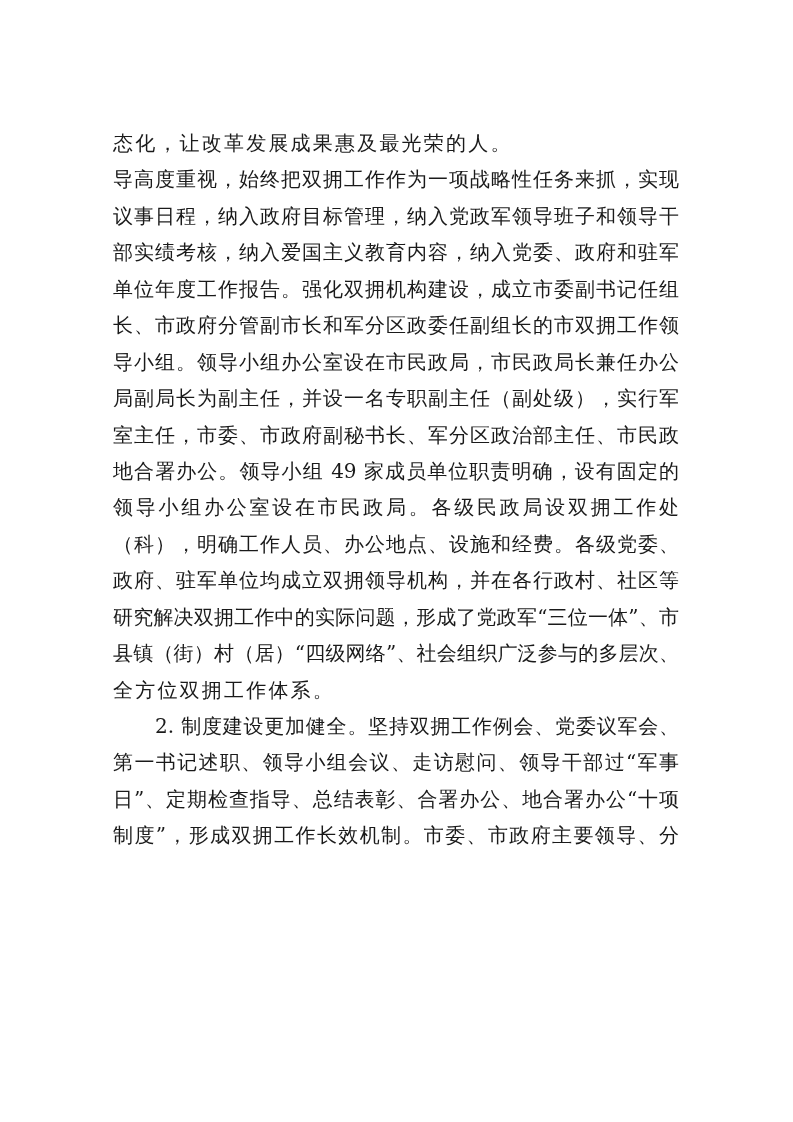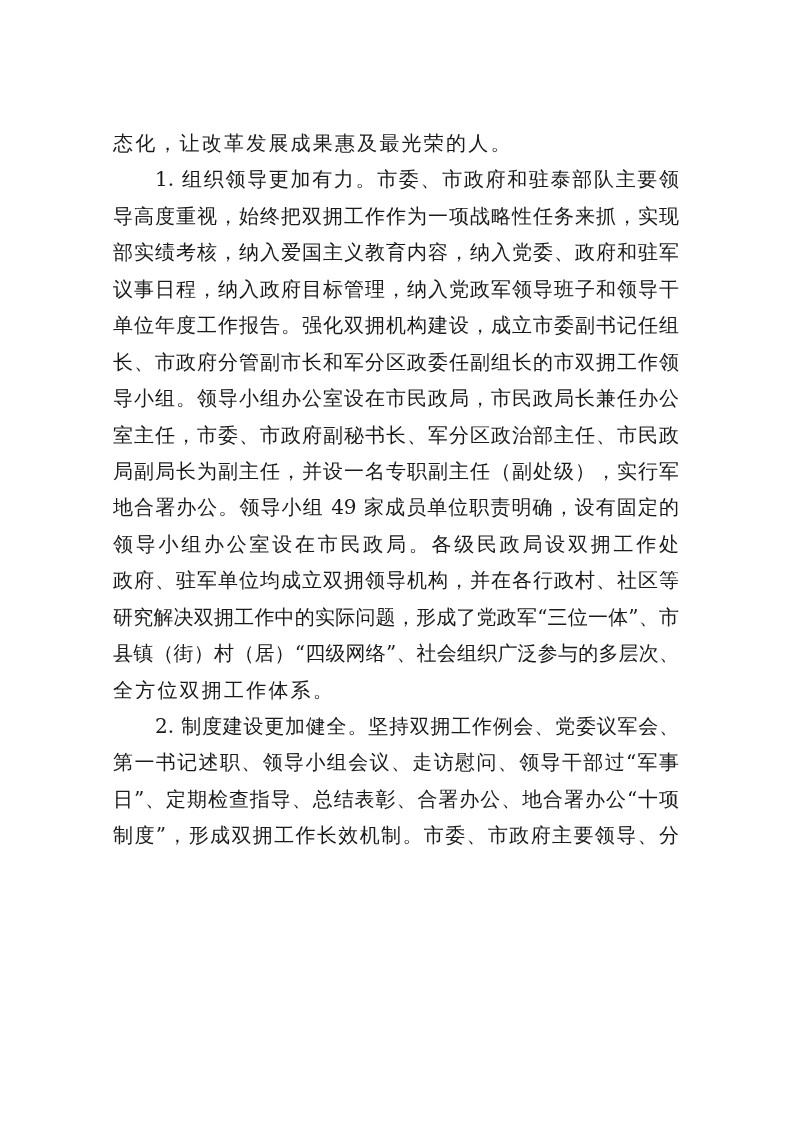--- a/index.html
+++ b/index.html
@@ -44,31 +44,31 @@
     .line.indent {
       padding-left: 42px;
     }
   </style>
 </head>
 <body>
 
 <div class="page">
   <div class="text-block">
     <div class="line last">态化，让改革发展成果惠及最光荣的人。</div>
-    <div class="line indent">1. 组织领导更加有力。市委、市政府和驻泰部队主要领</div>
     <div class="line">导高度重视，始终把双拥工作作为一项战略性任务来抓，实现</div>
+    <div class="line">议事日程，纳入政府目标管理，纳入党政军领导班子和领导干</div>
     <div class="line">部实绩考核，纳入爱国主义教育内容，纳入党委、政府和驻军</div>
-    <div class="line">议事日程，纳入政府目标管理，纳入党政军领导班子和领导干</div>
     <div class="line">单位年度工作报告。强化双拥机构建设，成立市委副书记任组</div>
     <div class="line">长、市政府分管副市长和军分区政委任副组长的市双拥工作领</div>
     <div class="line">导小组。领导小组办公室设在市民政局，市民政局长兼任办公</div>
+    <div class="line">局副局长为副主任，并设一名专职副主任（副处级），实行军</div>
     <div class="line">室主任，市委、市政府副秘书长、军分区政治部主任、市民政</div>
-    <div class="line">局副局长为副主任，并设一名专职副主任（副处级），实行军</div>
     <div class="line">地合署办公。领导小组 49 家成员单位职责明确，设有固定的</div>
     <div class="line">领导小组办公室设在市民政局。各级民政局设双拥工作处</div>
+    <div class="line">（科），明确工作人员、办公地点、设施和经费。各级党委、</div>
     <div class="line">政府、驻军单位均成立双拥领导机构，并在各行政村、社区等</div>
     <div class="line">研究解决双拥工作中的实际问题，形成了党政军“三位一体”、市</div>
     <div class="line">县镇（街）村（居）“四级网络”、社会组织广泛参与的多层次、</div>
     <div class="line last">全方位双拥工作体系。</div>
     <div class="line indent">2. 制度建设更加健全。坚持双拥工作例会、党委议军会、</div>
     <div class="line">第一书记述职、领导小组会议、走访慰问、领导干部过“军事</div>
     <div class="line">日”、定期检查指导、总结表彰、合署办公、地合署办公“十项</div>
     <div class="line">制度”，形成双拥工作长效机制。市委、市政府主要领导、分</div>
   </div>
 </div>

